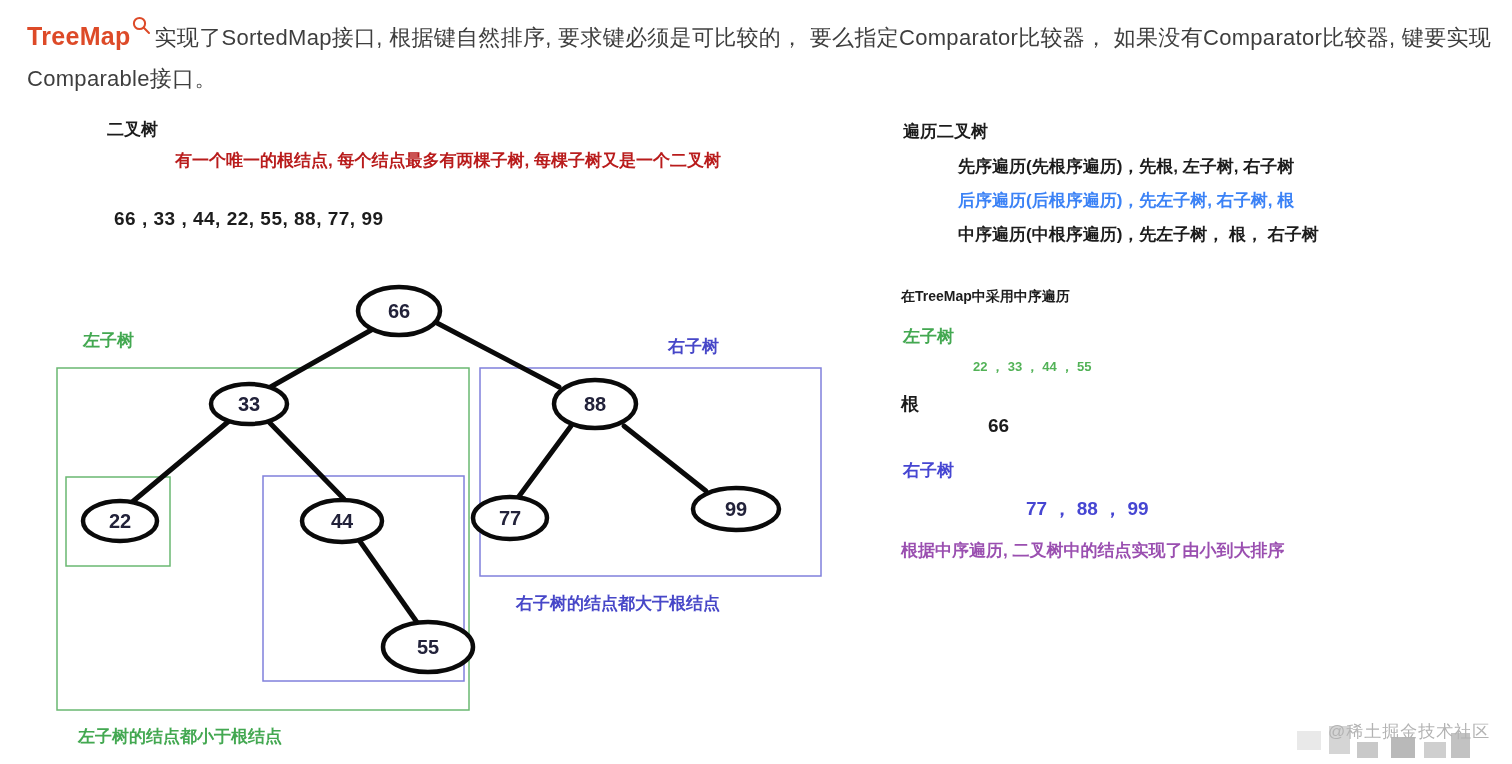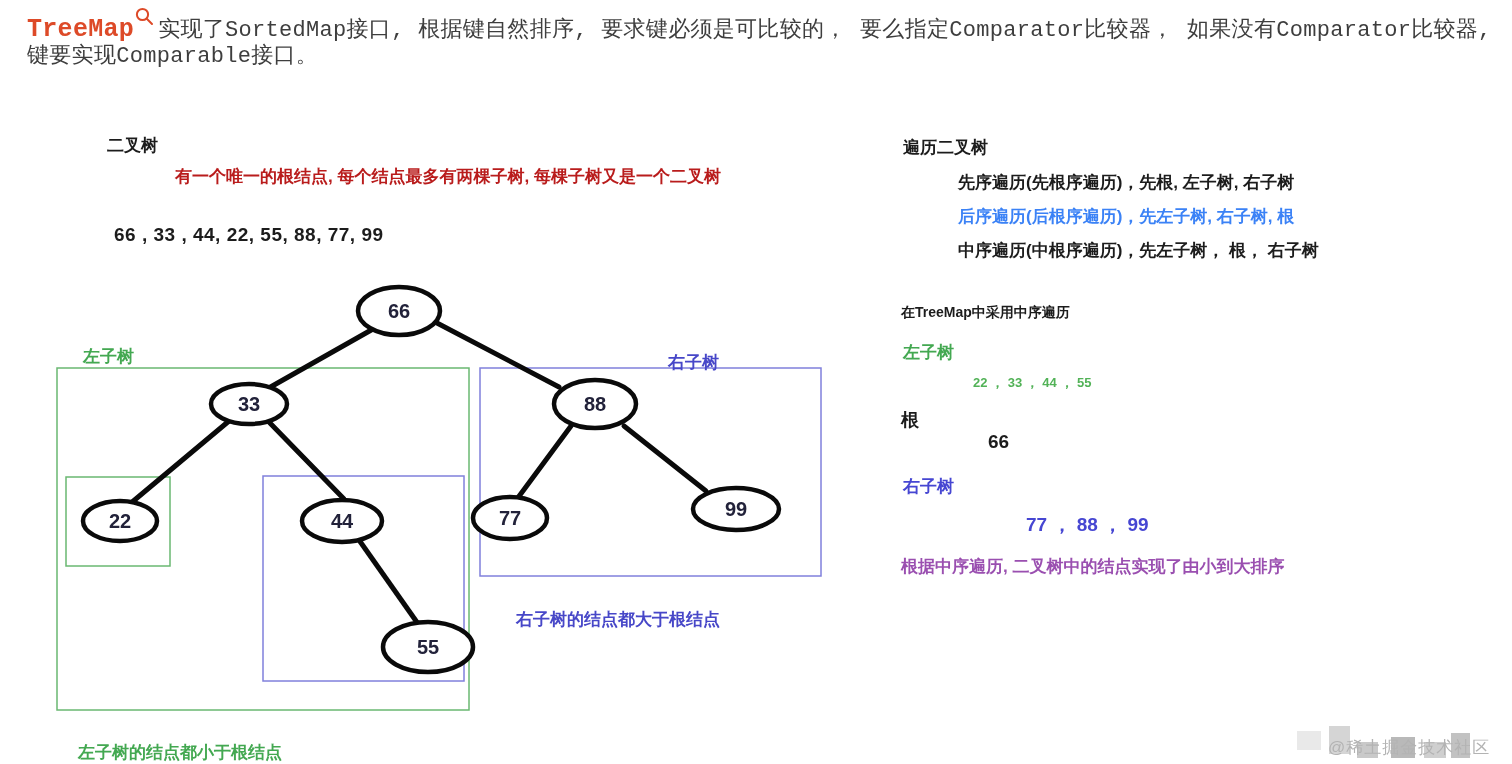--- a/index.html
+++ b/index.html
@@ -3,26 +3,26 @@
 <meta charset="utf-8">
 <style>
   html,body{margin:0;padding:0;background:#fff;}
   .page{
     position:relative;width:1512px;height:764px;background:#ffffff;overflow:hidden;
     font-family:"Liberation Sans","DejaVu Sans",sans-serif;color:#3b3b3b;
   }
   
   .header-para{
     position:absolute;left:27px;top:7px;width:1482px;
-    font-size:22px;line-height:26px;color:#3e3e3e;letter-spacing:.3px;font-family:Liberation Mono, monospace;
+    font-size:22px;line-height:41px;color:#3e3e3e;letter-spacing:.3px;
   }
   .header-title{color:#dd4a28;font-size:25px;}
   .magnifier{display:inline-block;vertical-align:10px;margin:0 4px 0 1px;}
   
-  .abs{position:absolute;white-space:nowrap;margin-top:16px;}
+  .abs{position:absolute;white-space:nowrap;}
   .bold{font-weight:700;}
   .lc-heading{left:107px;top:118px;font-size:17px;color:#1c1c1c;}
   .lc-desc{left:175px;top:149px;font-size:17px;color:#b91c1c;}
   .lc-seq{left:114px;top:208px;font-size:19px;color:#1c1c1c;letter-spacing:.5px;}
   
   .green-t{color:#43a851;}
   .blue-t{color:#4747c8;}
   .purple-t{color:#9a4fb0;}
   .lbl-left-subtree{left:83px;top:329px;font-size:17px;}
   .lbl-right-subtree{left:668px;top:335px;font-size:17px;}

